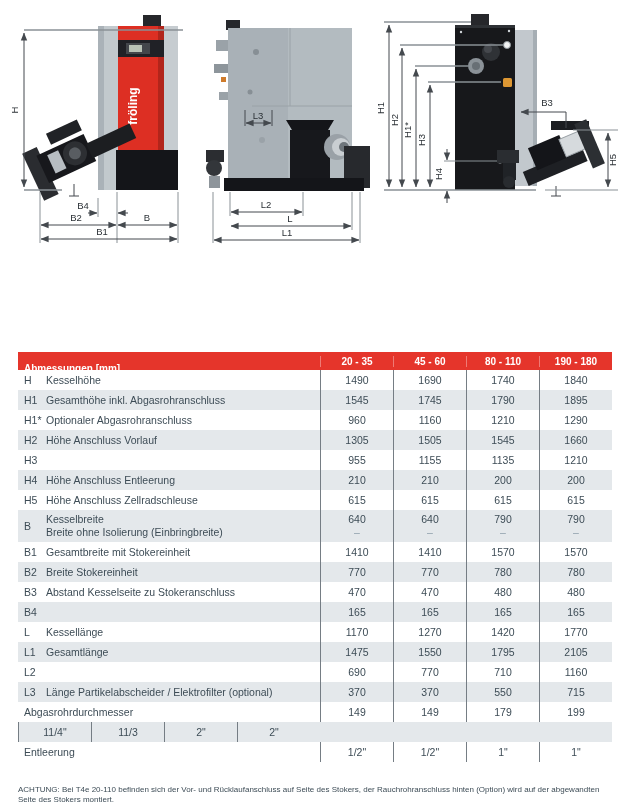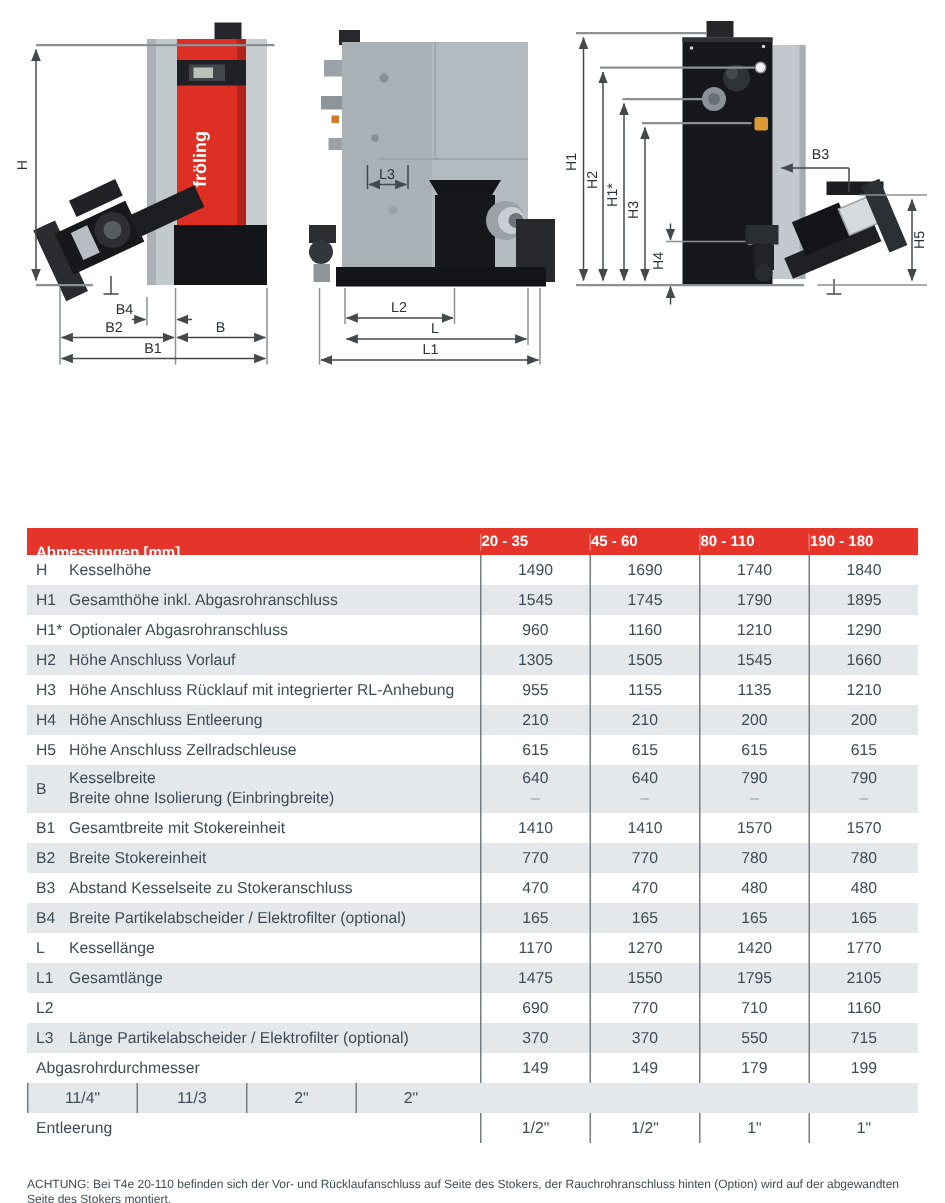--- a/index.html
+++ b/index.html
@@ -6,21 +6,21 @@
   .page{position:relative;width:630px;height:802px;background:#ffffff;overflow:hidden;
         font-family:"Liberation Sans",sans-serif;color:#3d4c56;}
   .diagrams{position:absolute;top:0;left:0;}
   .diagrams text{font-family:"Liberation Sans",sans-serif;font-size:9.5px;fill:#2b3136;}
   .diagrams text.logo{font-size:12px;font-weight:bold;fill:#ffffff;}
   
   .dims-table{position:absolute;top:352px;left:18px;width:594px;font-size:10.5px;}
   .thead{display:flex;align-items:center;height:18px;background:var(--red,#e5352b);
          color:#fff;font-size:10px;font-weight:bold;}
   .th-label{width:302px;box-sizing:border-box;padding-left:6px;margin-top:15px;}
-  .th-col{width:73px;box-sizing:border-box;border-left:1px solid rgba(255,255,255,.35);}
+  .th-col{width:73px;text-align:center;box-sizing:border-box;border-left:1px solid rgba(255,255,255,.35);}
   .tr{display:flex;align-items:stretch;min-height:20px;}
   .tr.alt{background:#e4e8eb;}
   .td-label{width:302px;box-sizing:border-box;display:flex;align-items:center;
             padding:2px 4px 2px 6px;line-height:13px;}
   .code{width:22px;flex:none;}
   .td-val{width:73px;box-sizing:border-box;border-left:1px solid #757d84;text-align:center;
           display:flex;flex-direction:column;justify-content:center;line-height:13px;}
   .subv{color:#8fa0ab;}
   .b-row{min-height:32px;}
   
@@ -270,21 +270,20 @@
           <div class="td-val">
             <span>1545</span>
           </div>
           <div class="td-val">
             <span>1660</span>
           </div>
         </div>
         <div class="tr">
           <div class="td-label">
             <span class="code">H3</span>
-            <span>Höhe Anschluss Rücklauf mit integrierter RL-Anhebung</span>
           </div>
           <div class="td-val">
             <span>955</span>
           </div>
           <div class="td-val">
             <span>1155</span>
           </div>
           <div class="td-val">
             <span>1135</span>
           </div>
@@ -400,21 +399,20 @@
           <div class="td-val">
             <span>480</span>
           </div>
           <div class="td-val">
             <span>480</span>
           </div>
         </div>
         <div class="tr alt">
           <div class="td-label">
             <span class="code">B4</span>
-            <span>Breite Partikelabscheider / Elektrofilter (optional)</span>
           </div>
           <div class="td-val">
             <span>165</span>
           </div>
           <div class="td-val">
             <span>165</span>
           </div>
           <div class="td-val">
             <span>165</span>
           </div>

